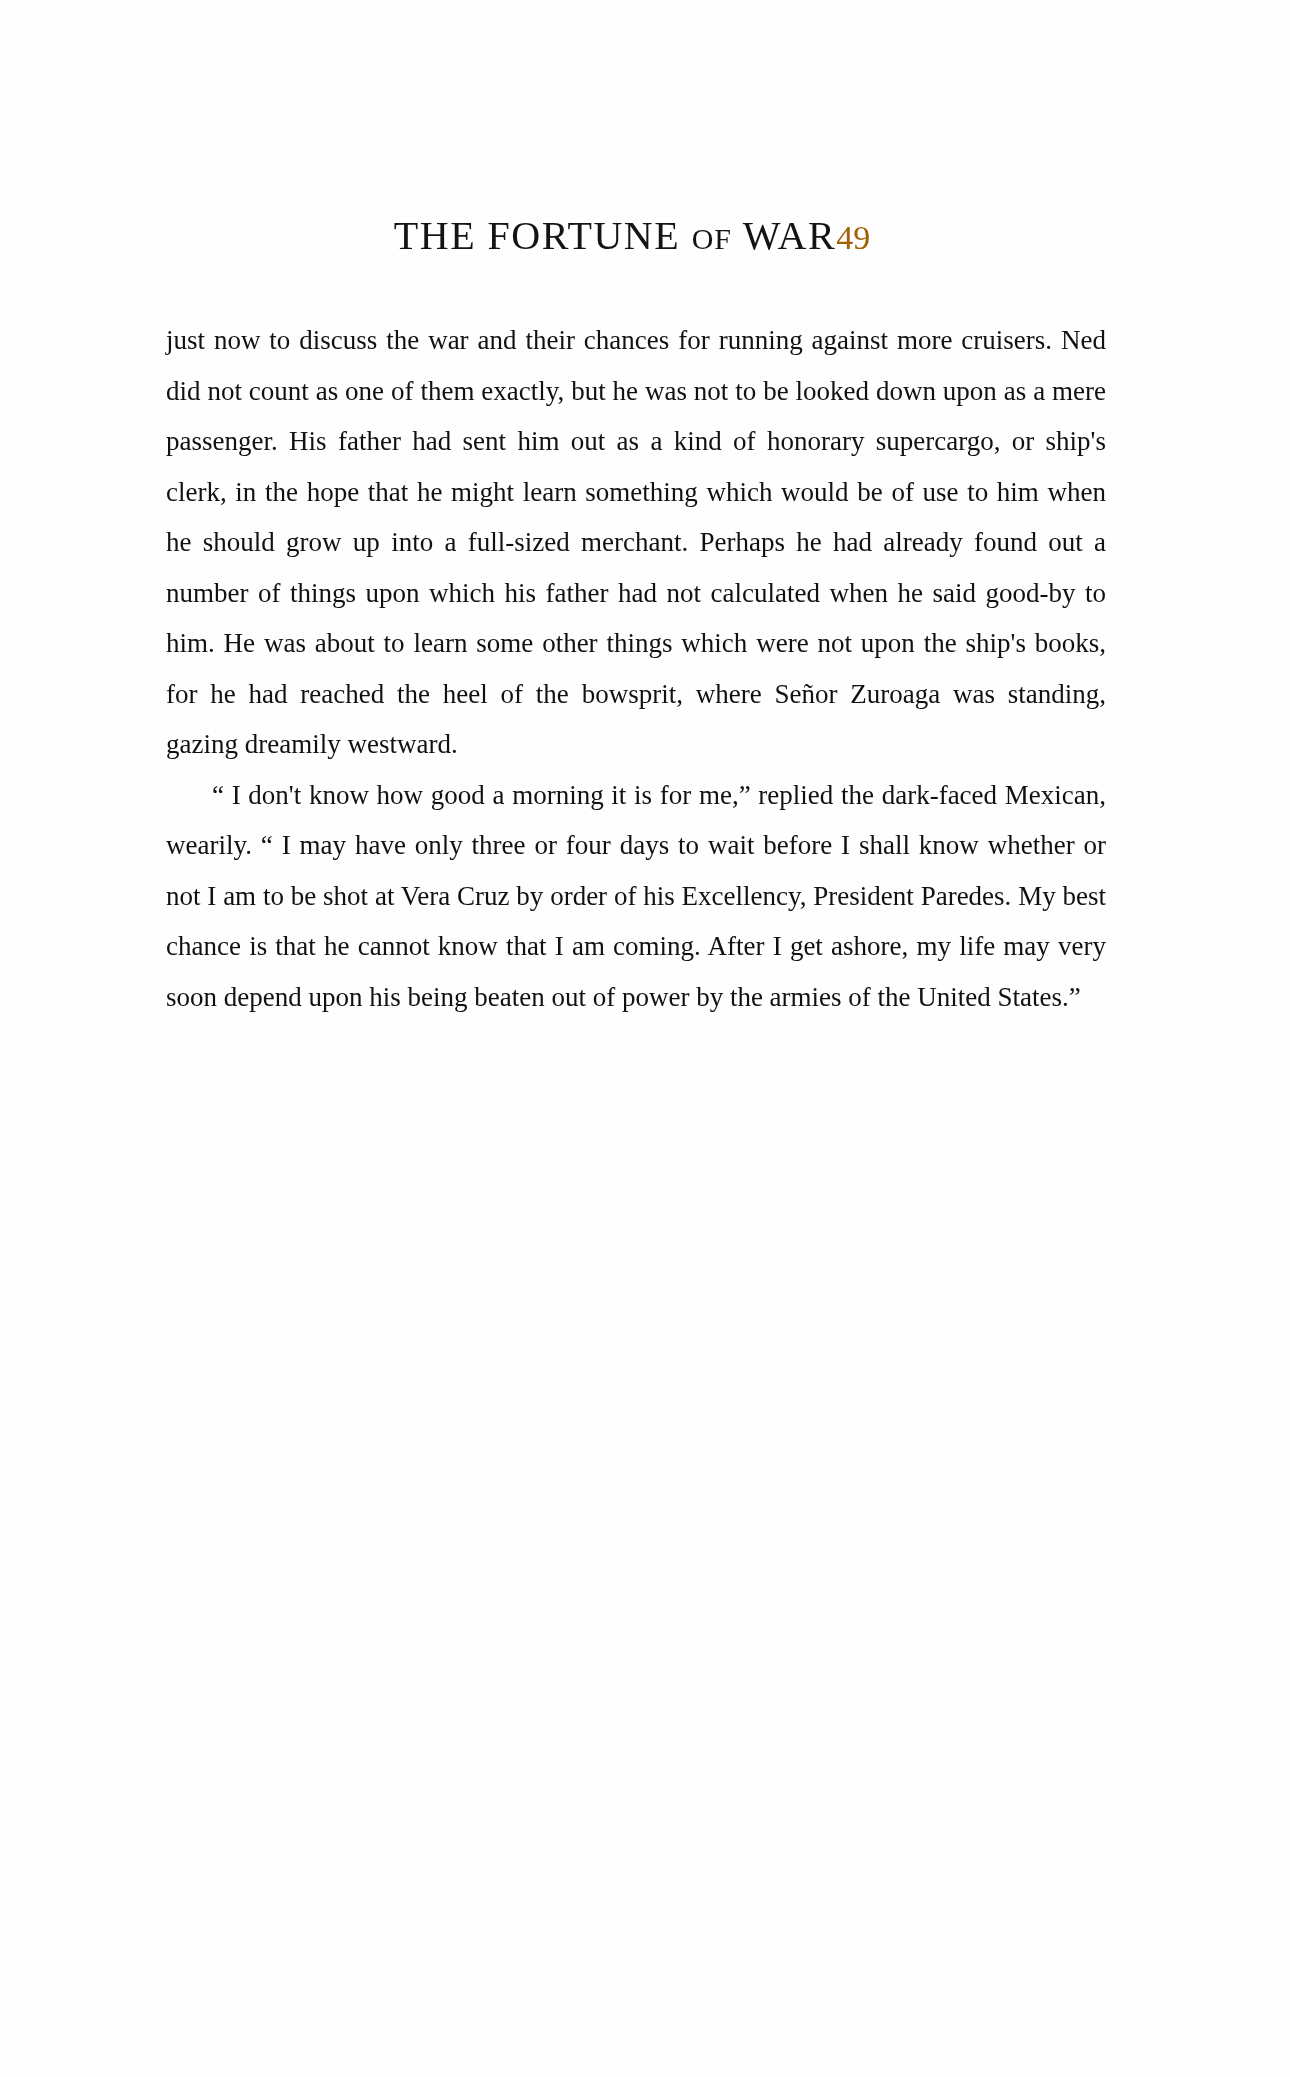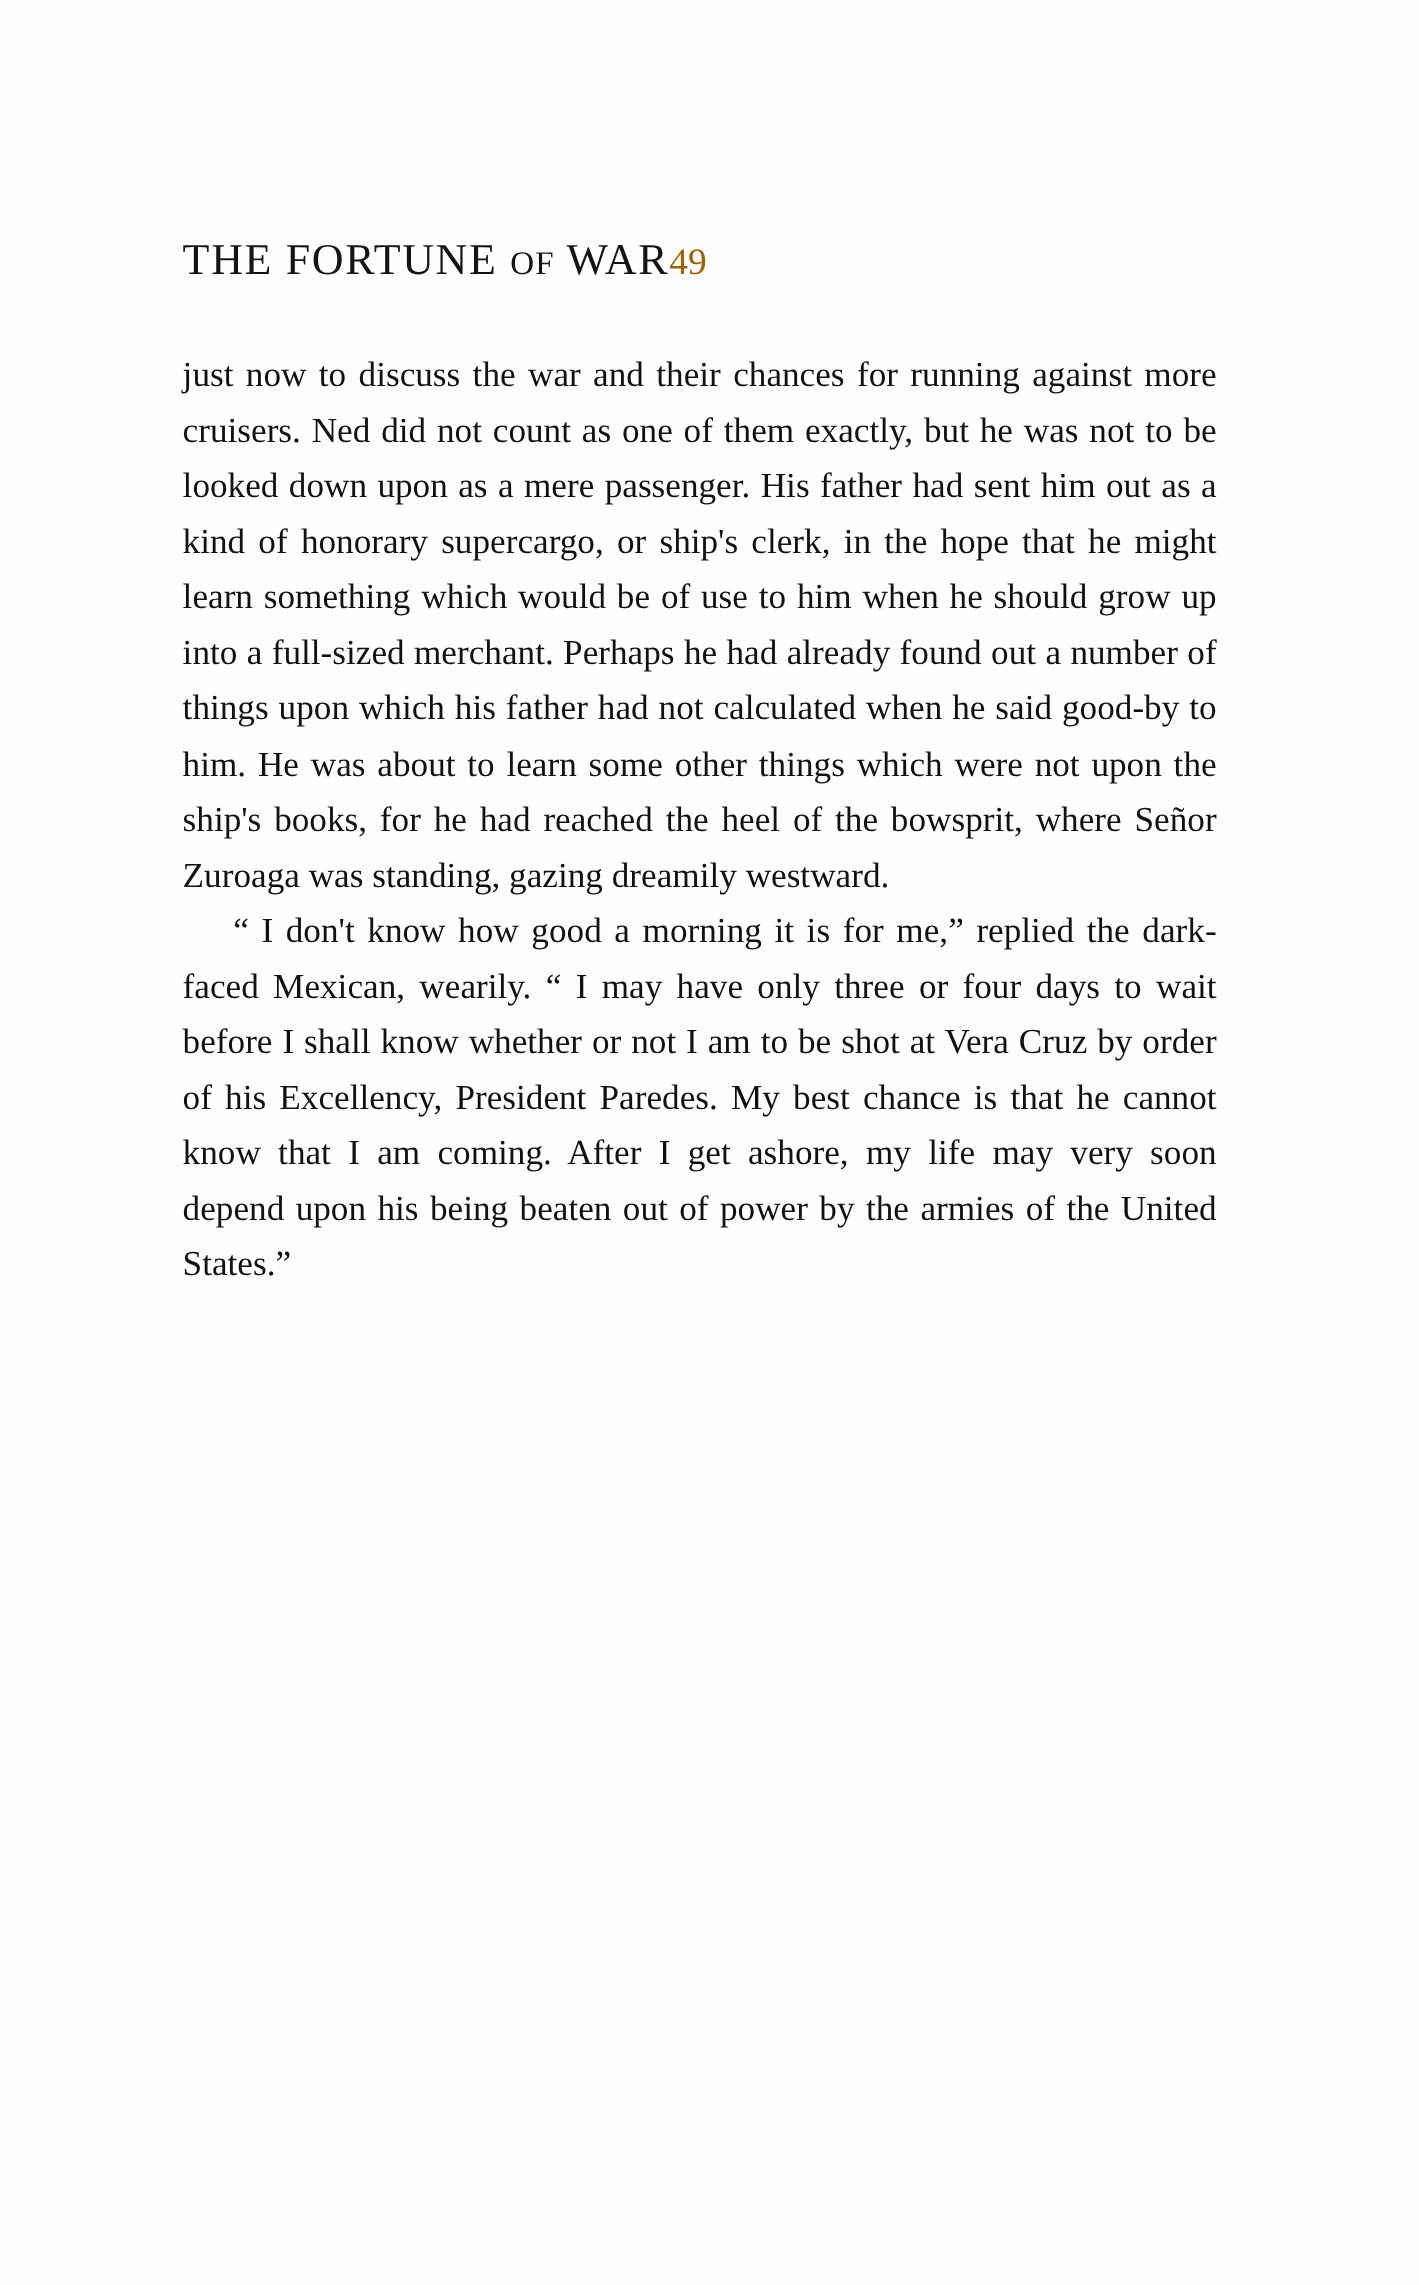--- a/index.html
+++ b/index.html
@@ -25,21 +25,21 @@
   }
   .content {
     position: absolute;
     left: 166px;
     top: 212px;
     width: 960px;
   }
   .running-head {
     display: flex;
     align-items: baseline;
-    justify-content: flex-start;
+    justify-content: center;
     width: 940px;
     margin-bottom: 56px;
   }
   .head-title {
     font-family: "Liberation Serif", serif;
     font-size: 40px;
     letter-spacing: 1.5px;
     font-weight: 400;
     color: #141414;
     white-space: nowrap;
@@ -49,21 +49,21 @@
     letter-spacing: 1px;
   }
   .page-number {
     font-family: "Liberation Serif", serif;
     font-size: 34px;
     color: #a16207;
     padding-right: 8px;
   }
   .body-text {
     width: 940px;
-    font-size: 32px;
+    font-size: 27px;
     line-height: 50.5px;
     text-align: justify;
     color: #111111;
     font-weight: 400;
   }
   .body-text p {
     margin: 0;
     text-indent: 0;
   }
   .body-text p.indent {

